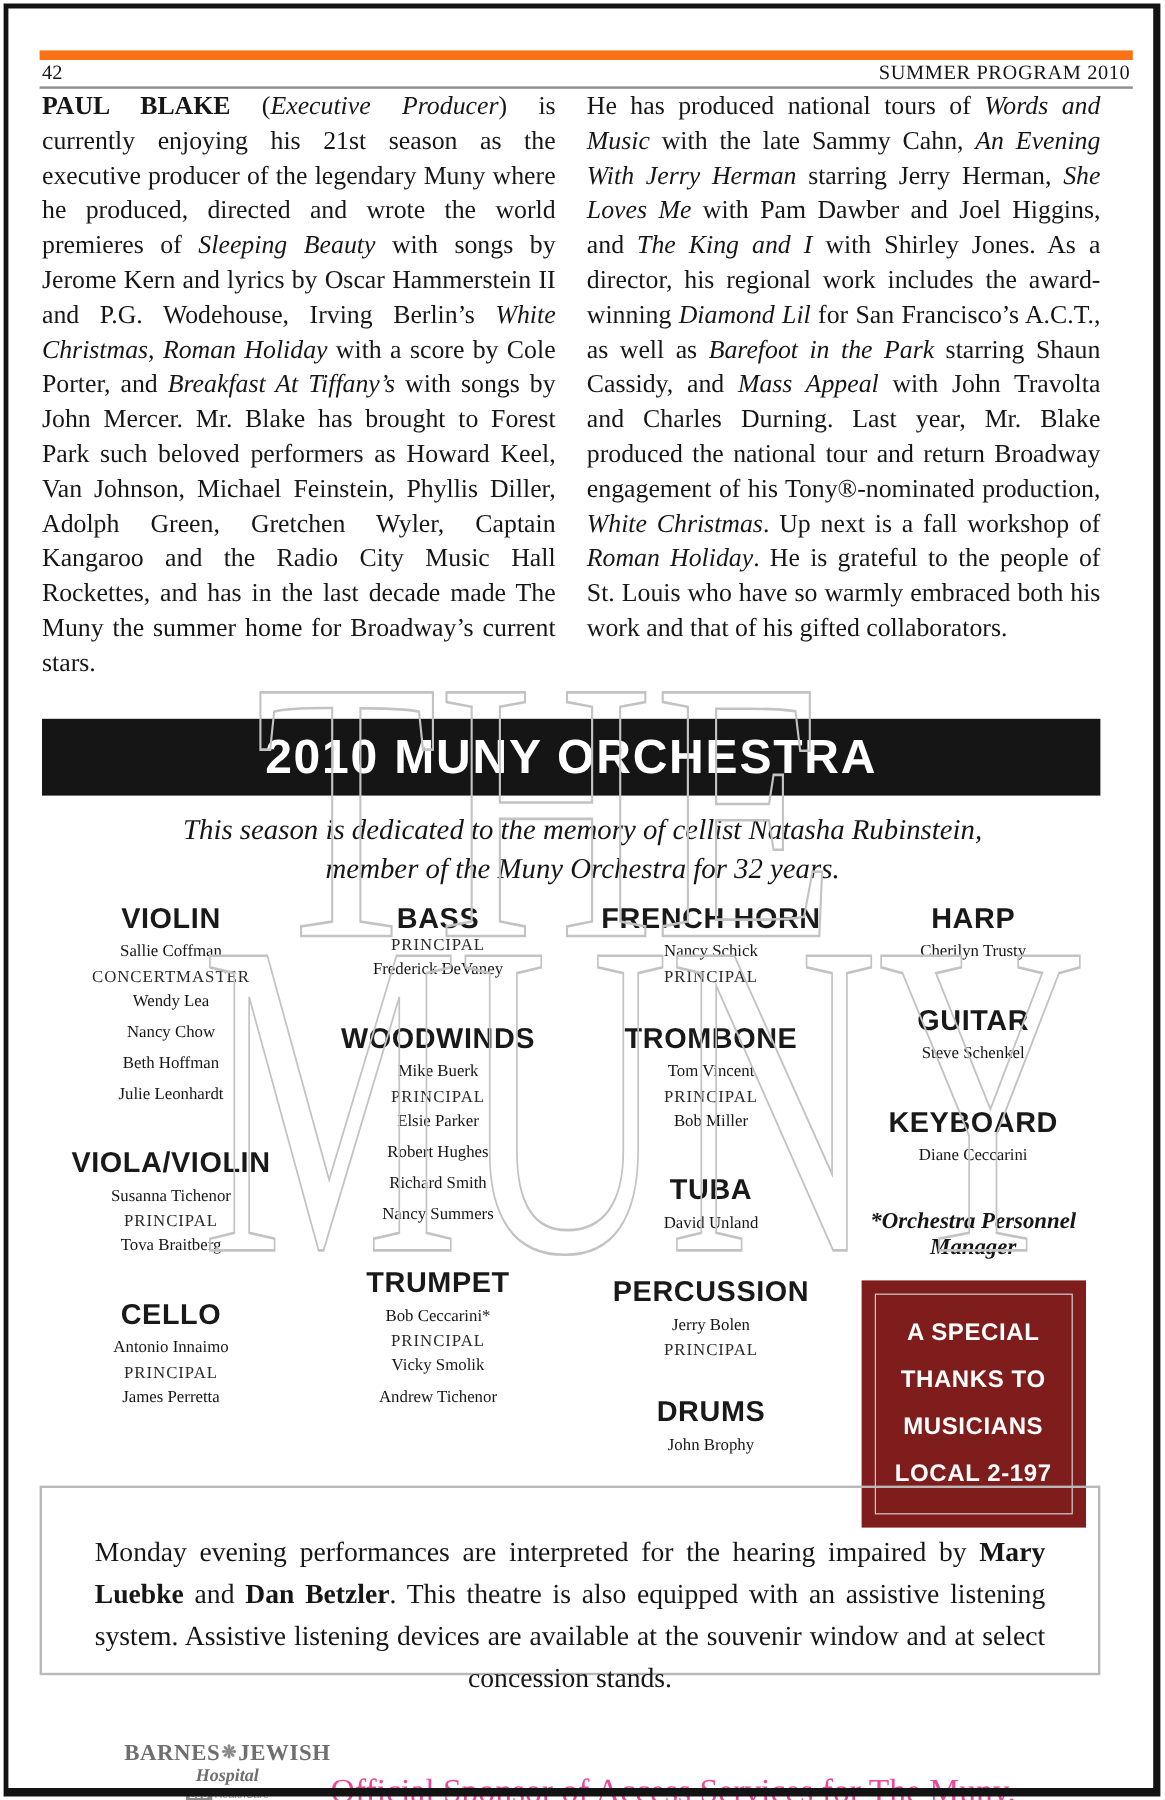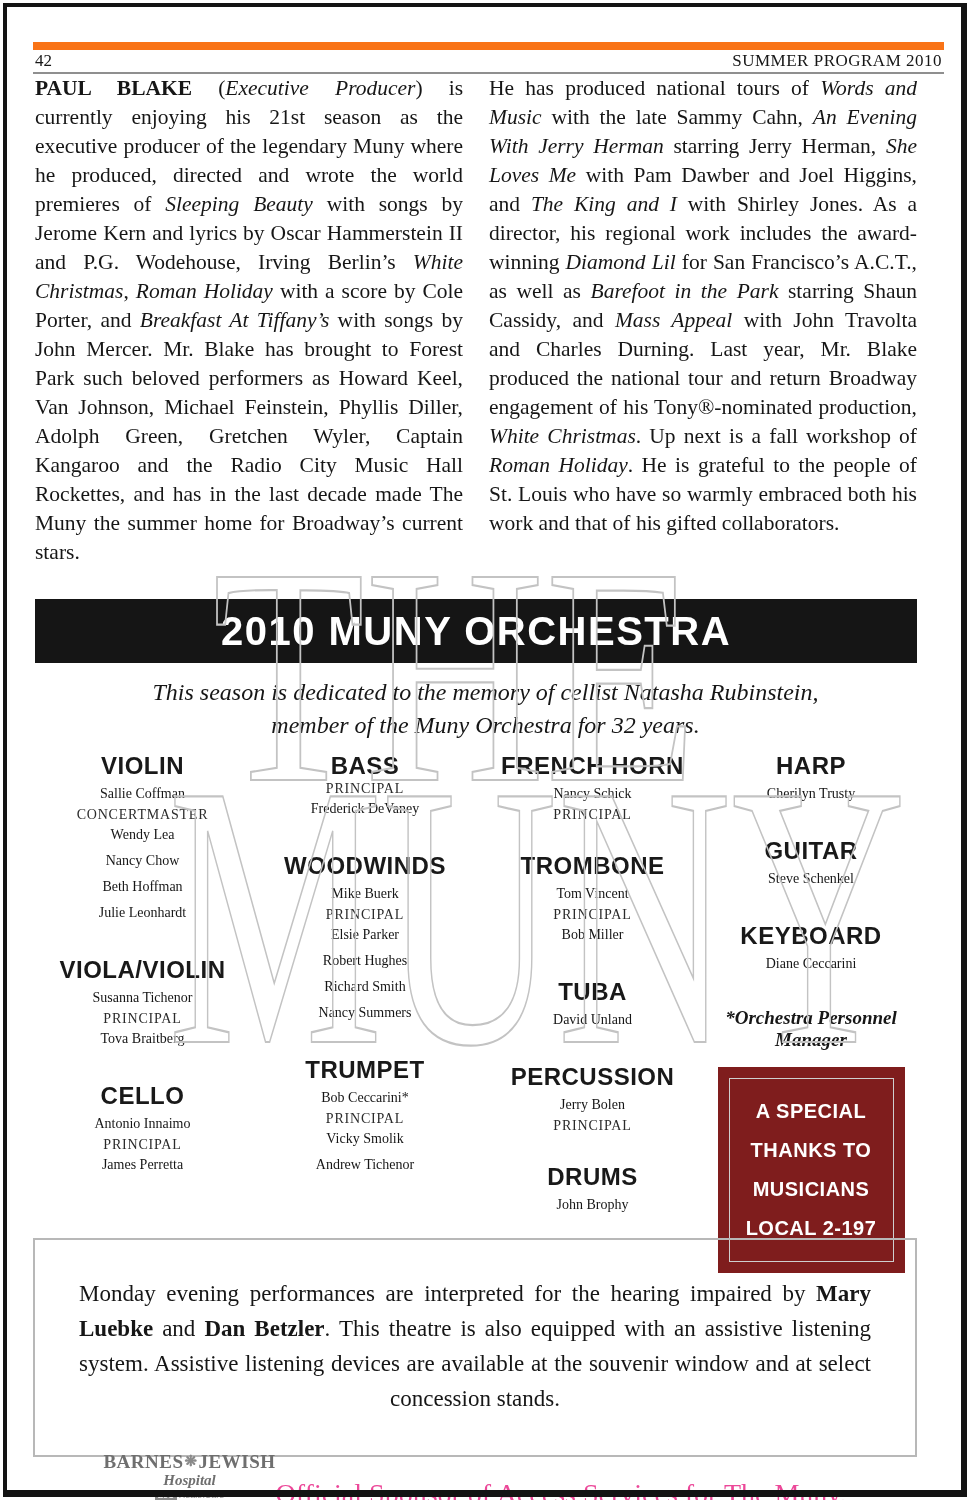--- a/index.html
+++ b/index.html
@@ -44,21 +44,21 @@
               box-sizing:border-box;}
   .thanks-inner{border:1.5px solid #cfcfcf;padding:13px 4px;color:#fff;
                 font-family:"Liberation Sans",sans-serif;font-weight:bold;
                 font-size:20px;line-height:39px;letter-spacing:0.5px;}
   
   .watermark{position:absolute;left:0;top:0;width:971px;height:1500px;z-index:3;
              pointer-events:none;}
   .watermark text{font-family:"Liberation Serif",serif;fill:none;stroke:#c3c3c3;
                   stroke-width:2.2px;}
   
-  .notice-box{position:absolute;left:33px;top:1238px;width:884px;height:219px;
+  .notice-box{position:absolute;left:33px;top:1238px;width:884px;height:158px;
               border:2px solid #b8b8b8;box-sizing:border-box;padding:36px 44px 0;z-index:4;
               background:transparent;}
   .notice-text{font-size:23px;line-height:35px;text-align:justify;text-align-last:center;}
   .sponsor-row{display:flex;align-items:center;justify-content:center;margin-top:26px;}
   .bjc-logo{text-align:center;color:#6f6f6f;line-height:1;}
   .bjc-top{display:flex;align-items:center;justify-content:center;gap:1px;
            font-weight:bold;font-size:19px;letter-spacing:0.5px;}
   .bjc-star{font-size:15px;color:#8a8a8a;}
   .bjc-hospital{font-style:italic;font-weight:bold;font-size:15px;margin-top:2px;}
   .bjc-tagrow{display:flex;align-items:center;justify-content:center;gap:2px;margin-top:3px;}

